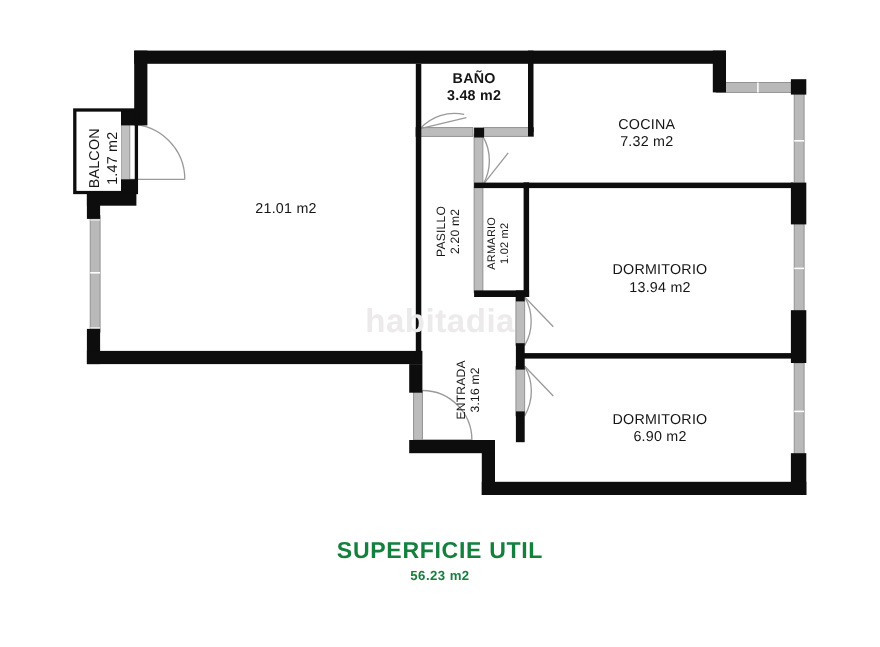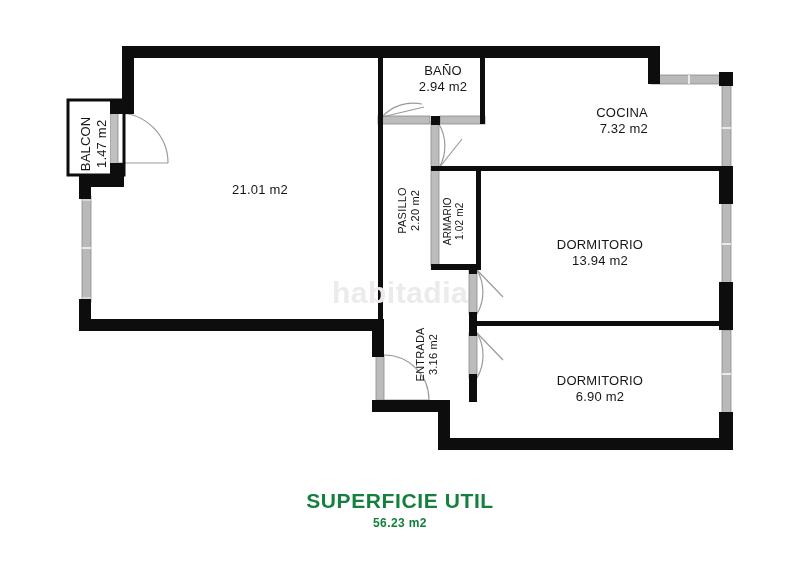--- a/index.html
+++ b/index.html
@@ -207,26 +207,26 @@
 
   <div class="room-label vertical" style="left: 58px; top: 128px; width: 72px;">
     <span class="rl-name">BALCON</span>
     <span class="rl-area">1.47 m2</span>
   </div>
 
   <div class="room-label" style="left: 193px; top: 182px; width: 134px;">
     <span class="rl-area">21.01 m2</span>
   </div>
 
-  <div class="room-label" style="left: 388px; top: 63px; width: 110px;">
+  <div class="room-label" style="left: 376px; top: 63px; width: 110px; font-weight: bold;">
     <span class="rl-name">BAÑO</span>
-    <span class="rl-area">2.94 m2</span>
-  </div>
-
-  <div class="room-label" style="left: 528px; top: 105px; width: 120px; text-align: right;">
+    <span class="rl-area">3.48 m2</span>
+  </div>
+
+  <div class="room-label" style="left: 528px; top: 105px; width: 120px;">
     <span class="rl-name">COCINA</span>
     <span class="rl-area">7.32 m2</span>
   </div>
 
   <div class="room-label vertical small" style="left: 360px; top: 197px; width: 98px;">
     <span class="rl-name">PASILLO</span>
     <span class="rl-area">2.20 m2</span>
   </div>
 
   <div class="room-label vertical tiny" style="left: 406px; top: 209px; width: 96px;">

